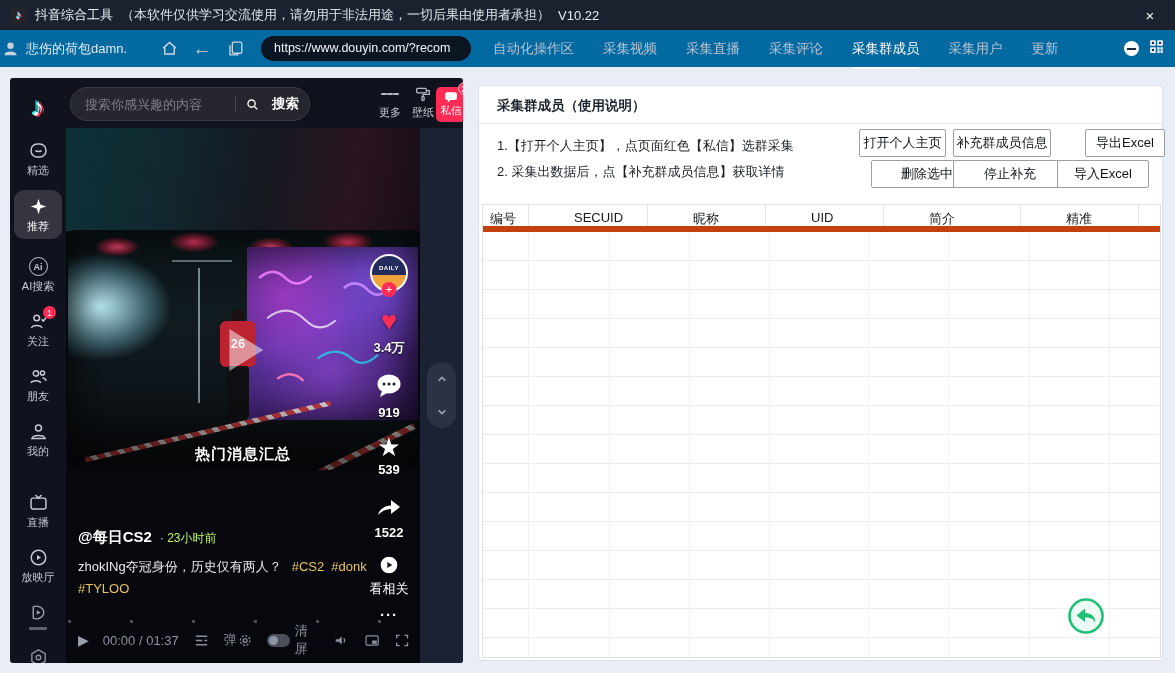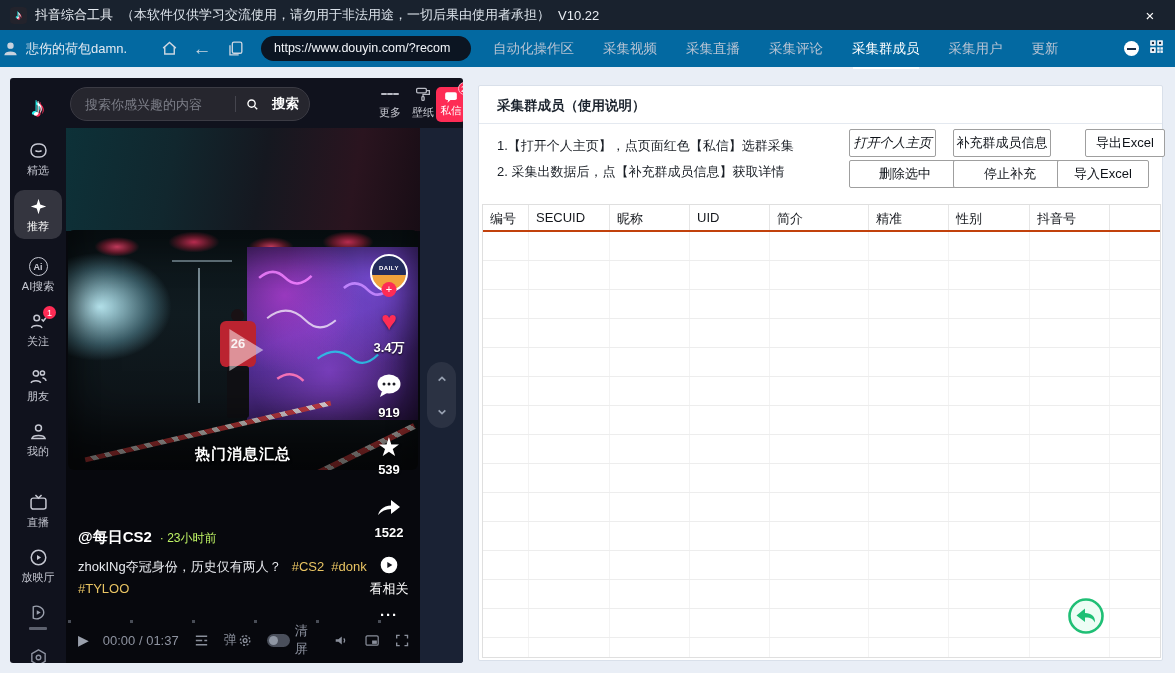--- a/index.html
+++ b/index.html
@@ -166,27 +166,27 @@
 
   
   .panel { position:absolute; left:478px; top:85px; width:685px; height:576px; background:#fff;
            border:1px solid #d9e0ea; border-radius:2px; }
   .p-title { position:absolute; left:18px; top:11px; font-size:13.5px; font-weight:bold; color:#1c242e; }
   .p-hr { position:absolute; left:0; top:37px; width:100%; height:1px; background:#e4e9f0; }
   .p-ins { position:absolute; left:18px; font-size:13px; color:#1a1f26; }
   .p-ins.i1 { top:51px; } .p-ins.i2 { top:77px; }
   .btn { position:absolute; height:28px; background:#fff; border:1px solid #9f9f9f; border-radius:2px;
          font-size:13px; color:#0e1218; font-family:inherit; cursor:pointer; }
-  .b11 { left:370px; top:43px; width:87px;font-style:italic; } .b12 { left:474px; top:43px; width:98px; } .b13 { left:606px; top:43px; width:80px; }
-  .b21 { left:370px; top:74px; width:112px; } .b22 { left:474px; top:74px; width:114px; } .b23 { left:578px; top:74px; width:92px; }
+  .b11 { left:380px; top:43px; width:87px; } .b12 { left:474px; top:43px; width:98px; } .b13 { left:606px; top:43px; width:80px; }
+  .b21 { left:392px; top:74px; width:112px; } .b22 { left:474px; top:74px; width:114px; } .b23 { left:578px; top:74px; width:92px; }
 
   .tbl { position:absolute; left:3px; top:118px; width:679px; bottom:2px; border:1px solid #dfdfdf;
          overflow:hidden; background:#fff; }
   .thead, .trow { display:grid; grid-template-columns:46px 81px 80px 80px 99px 80px 81px 80px minmax(0,1fr); }
-  .thead { height:27px; border-bottom:2px solid #c2410c; }
+  .thead { height:27px; border-bottom:6px solid #c2410c;gap:38px; }
   .th { font-size:13px; color:#15181d; padding:5px 0 0 7px; border-right:1px solid #e6e6e6; white-space:nowrap; overflow:hidden; }
   .th:last-child { border-right:none; }
   .trow { height:29px; border-bottom:1px solid #ededed; }
   .td { border-right:1px solid #f3f3f3; }
   .td:last-child { border-right:none; }
   .back-fab { position:absolute; left:588px; top:511px; width:38px; height:38px; cursor:pointer; z-index:5; }
   .back-fab svg { width:38px; height:38px; }
 </style>
 </head>
 <body>

